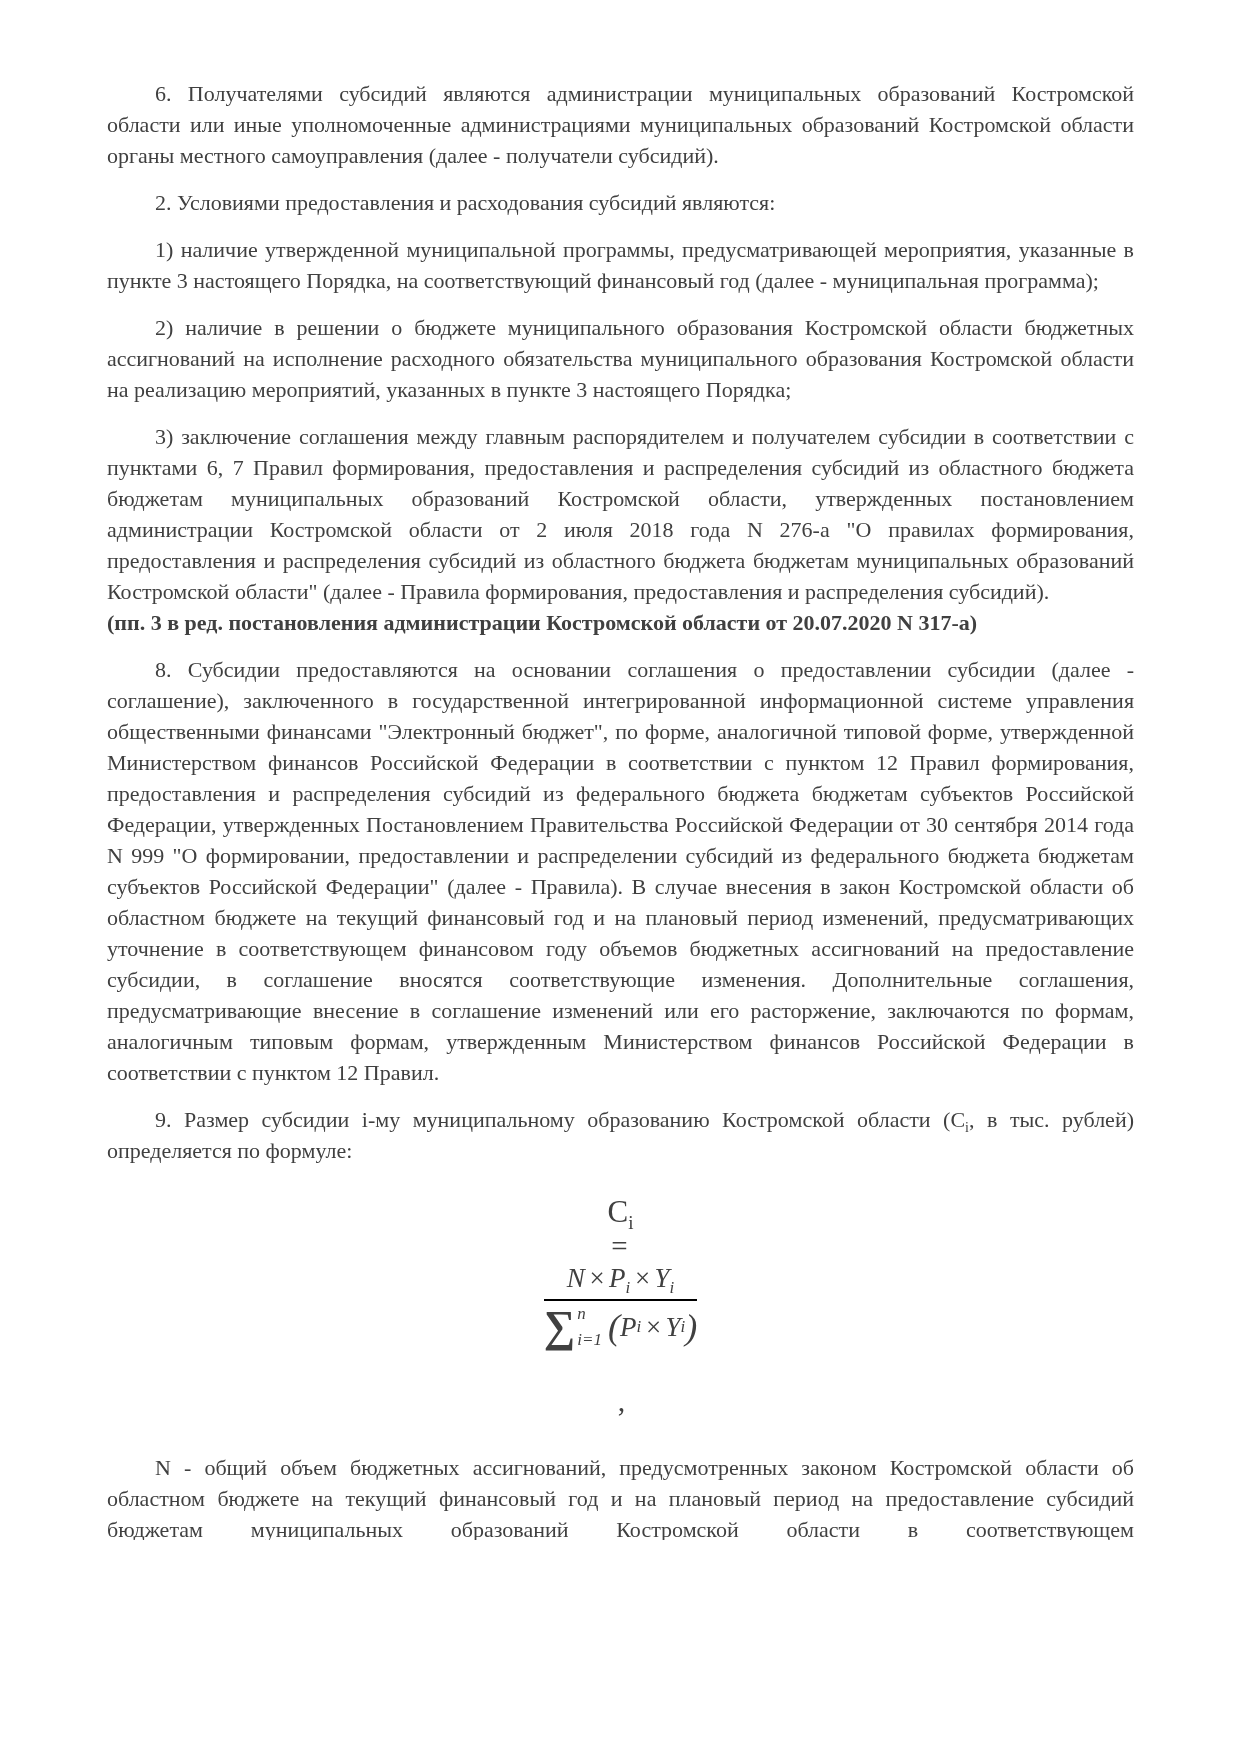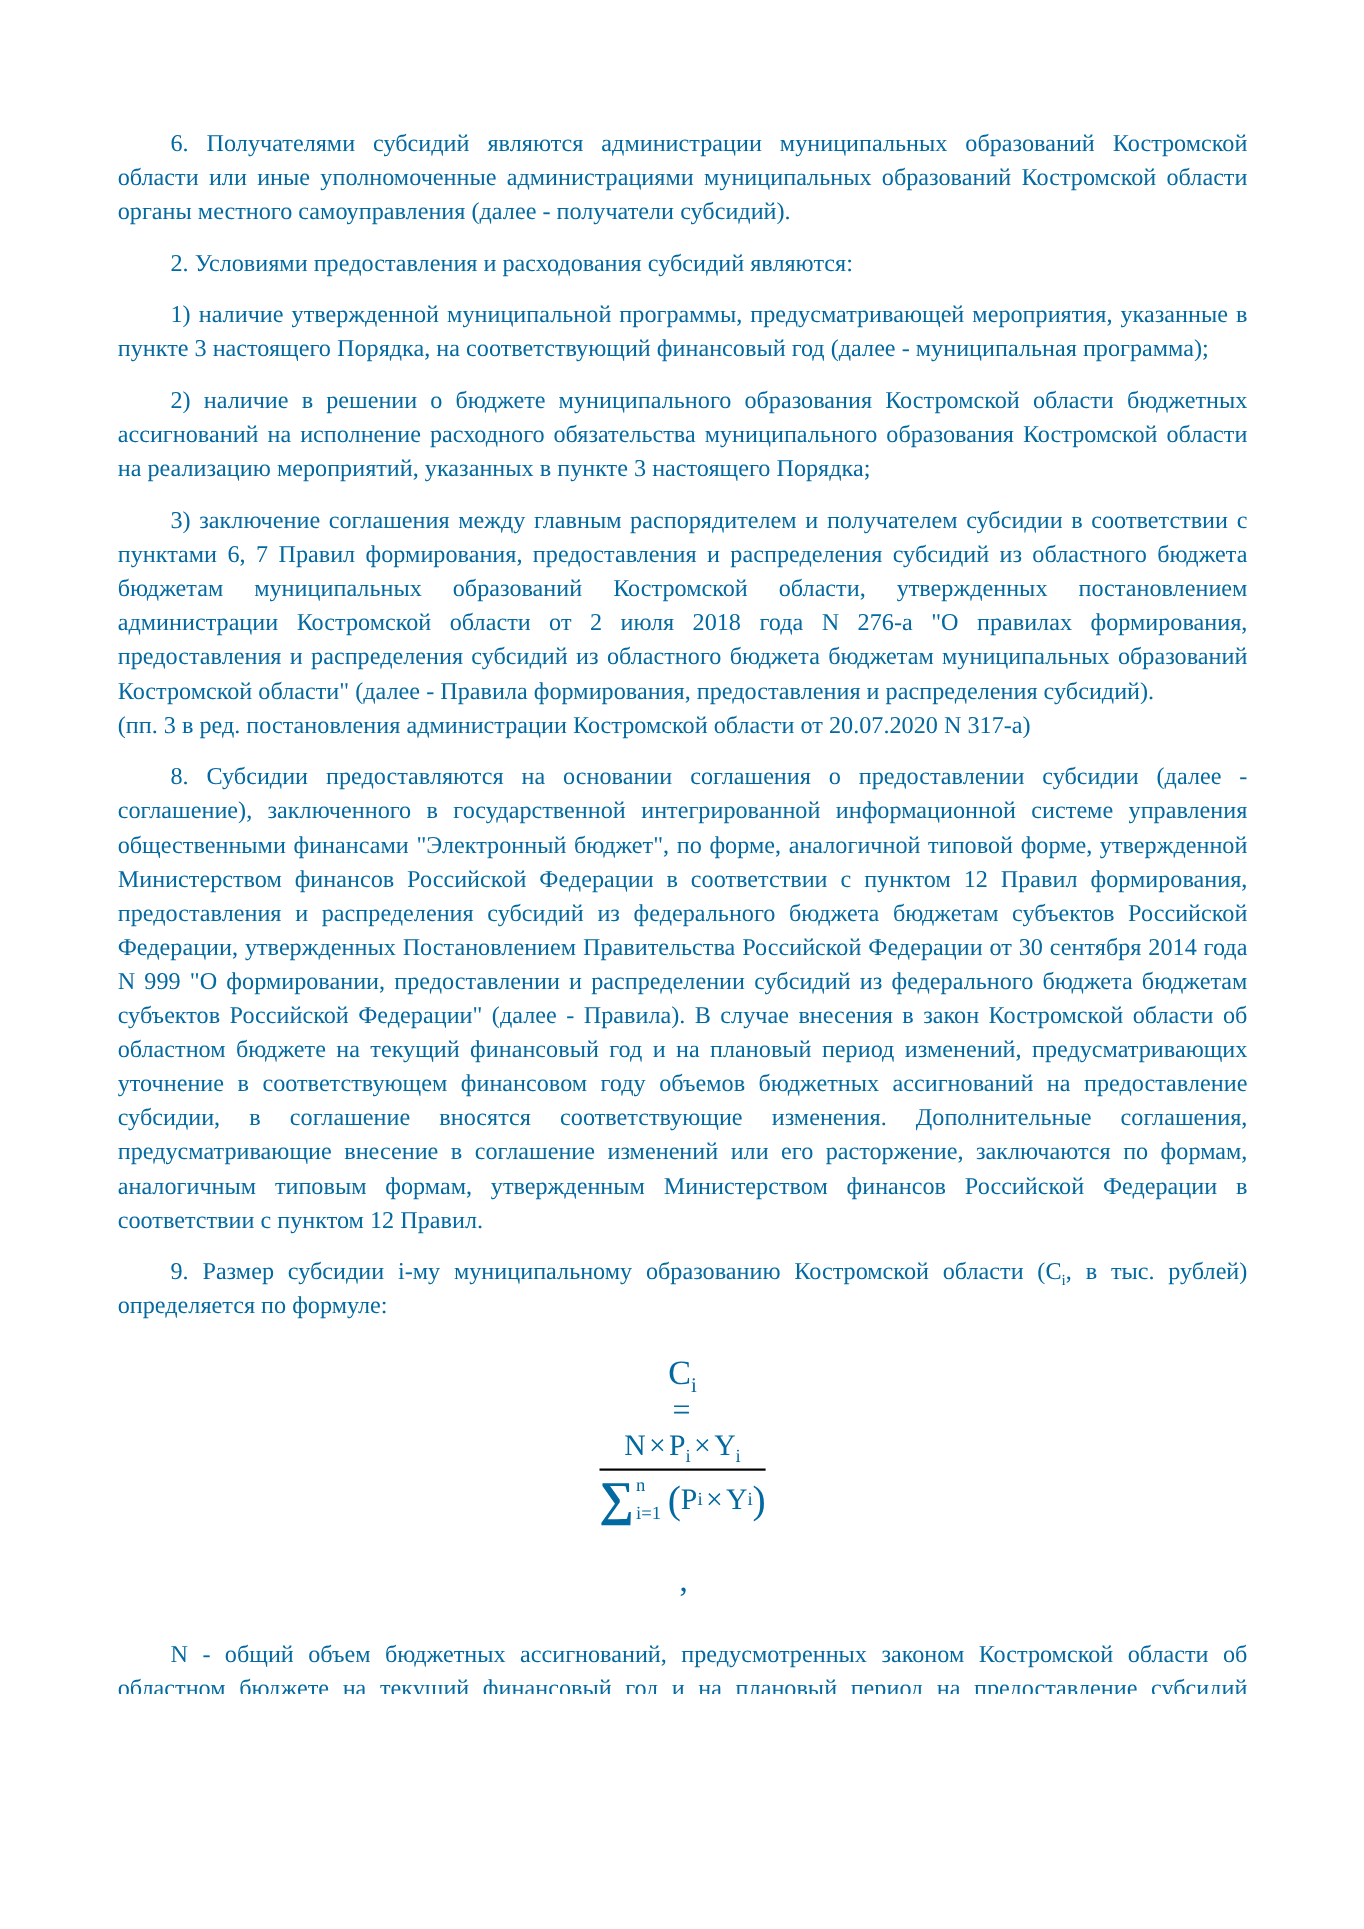--- a/index.html
+++ b/index.html
@@ -5,36 +5,36 @@
   html, body {
     margin: 0;
     padding: 0;
     background: #ffffff;
   }
   .page {
     position: relative;
     width: 1240px;
     height: 1540px;
     background: #ffffff;
-    color: #0369a1;
+    color: #404040;
     box-sizing: border-box;
-    padding: 114px 106px 0 107px;
+    padding: 78px 106px 0 107px;
     font-family: "Liberation Serif", "DejaVu Serif", serif;
     overflow: hidden;
   }
   .doc p {
     margin: 0 0 16px 0;
     font-size: 22px;
     line-height: 31px;
     text-indent: 48px;
     text-align: justify;
     text-align-last: left;
   }
   .doc p.no-gap { margin-bottom: 0; }
-  .doc p.amendment { text-indent: 0; }
+  .doc p.amendment { text-indent: 0; font-weight: bold; }
   .doc p.cutoff { text-align-last: justify; }
   .doc sub {
     font-size: 14px;
     line-height: 0;
   }
 
   
   .formula-wrap {
     margin: 28px 0 34px 0;
     text-align: center;
@@ -44,20 +44,21 @@
     align-items: center;
     flex-direction: column;
   }
   .f-lhs { font-size: 31px; }
   .f-lhs sub { font-size: 19px; }
   .f-eq { font-size: 29px; margin: 0 12px 0 10px; }
   .frac {
     display: inline-flex;
     flex-direction: column;
     align-items: center;
+    font-style: italic;
   }
   .frac-num {
     font-size: 27px;
     padding: 0 10px 5px 10px;
   }
   .frac-num sub, .frac-den sub { font-size: 17px; line-height: 0; }
   .frac-den {
     border-top: 2px solid #000000;
     padding-top: 3px;
     display: flex;

